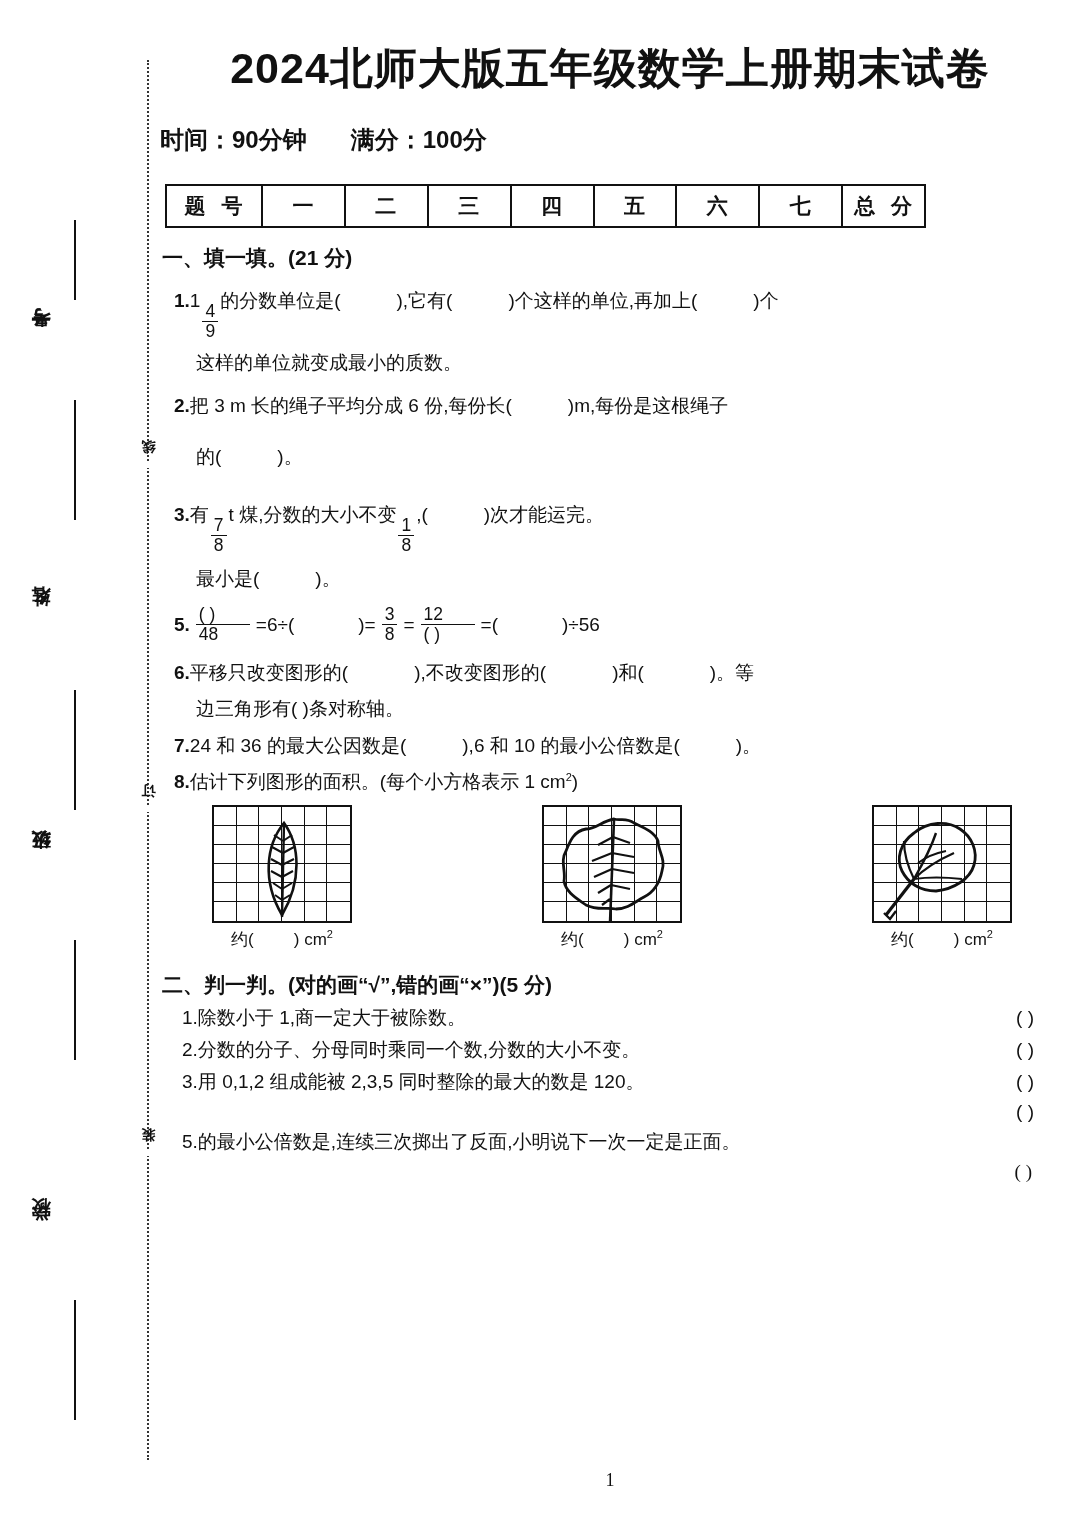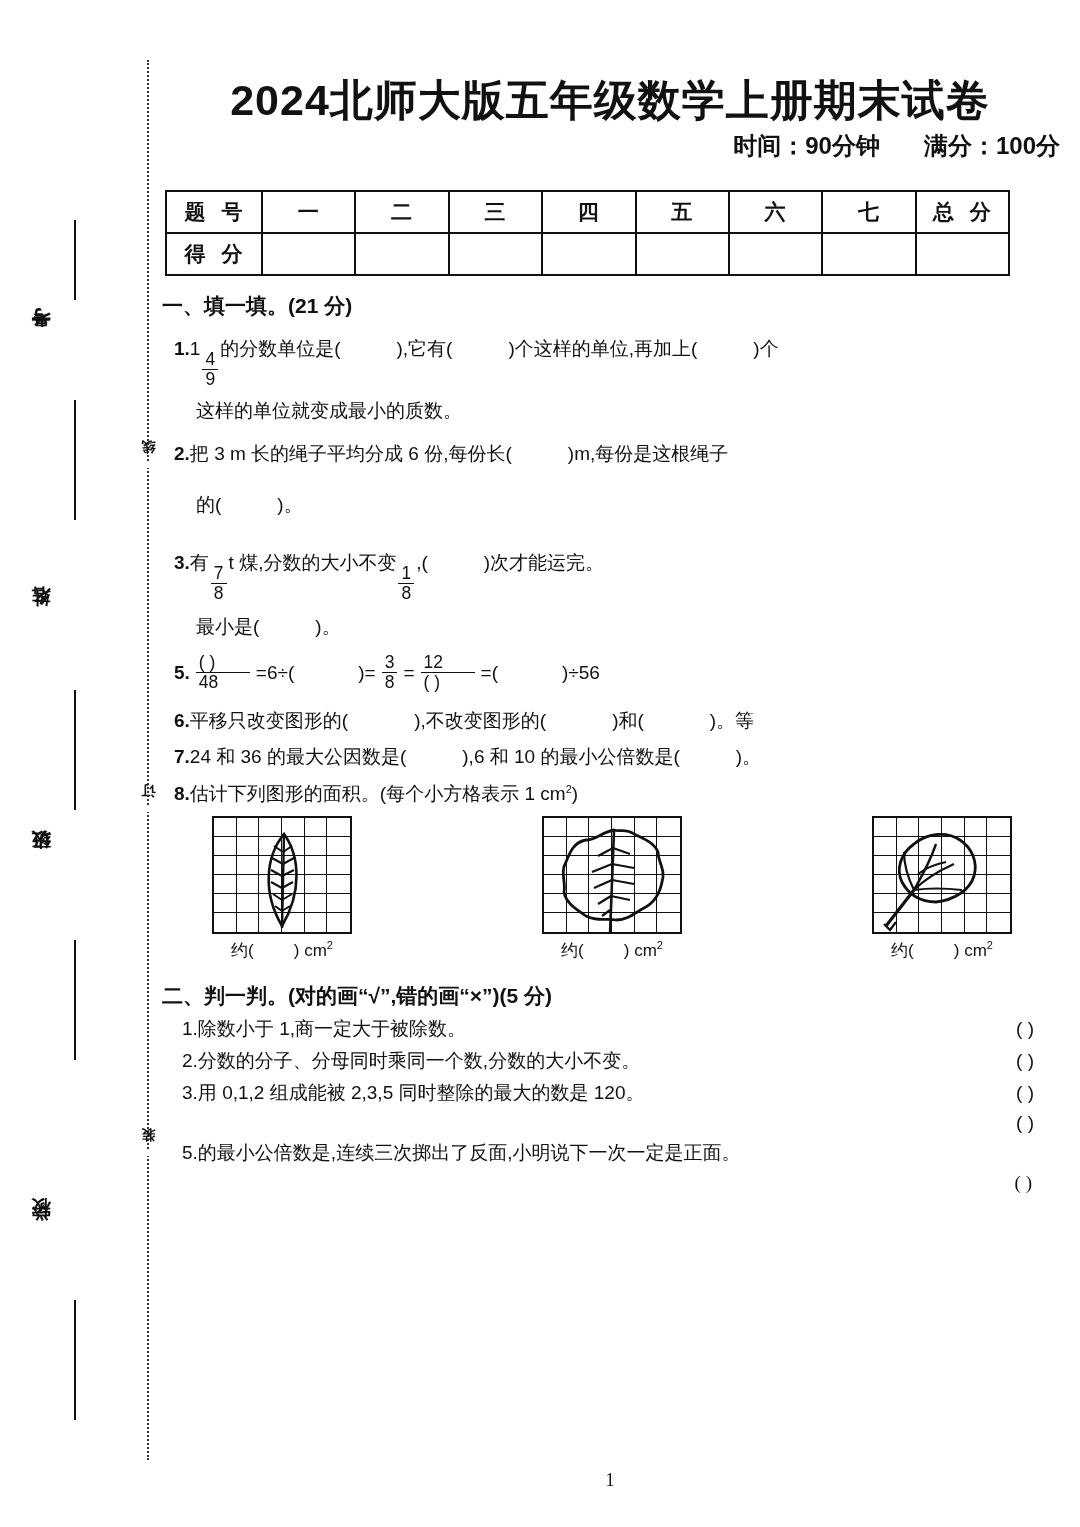--- a/index.html
+++ b/index.html
@@ -60,36 +60,37 @@
     position: absolute;
     left: 160px; top: 0;
     width: 900px; height: 1527px;
   }
 
   #title {
     text-align: center;
     font-size: 43px;
     font-weight: bold;
     letter-spacing: 1px;
-    padding-top: 72px;
+    padding-top: 40px;
     font-family: "Liberation Sans", "DejaVu Sans", sans-serif;
   }
   #subtitle {
-    text-align: right;
+    text-align: left;
     font-size: 24px;
     font-weight: bold;
+    margin-top: 26px;
     font-family: "Liberation Sans", "DejaVu Sans", sans-serif;
   }
   #subtitle .gap { display: inline-block; width: 44px; }
 
   
   #score-table {
     margin: 28px 0 0 5px;
     border-collapse: collapse;
-    width: 845px;
+    width: 761px;
     table-layout: fixed;
   }
   #score-table td {
     border: 2px solid #111;
     height: 42px;
     text-align: center;
     font-size: 21px;
     font-weight: bold;
     letter-spacing: 5px;
     padding-left: 5px;
@@ -215,31 +216,20 @@
         <tr>
       <td class="hdr">题 号</td>
       <td>一</td>
       <td>二</td>
       <td>三</td>
       <td>四</td>
       <td>五</td>
       <td>六</td>
       <td>七</td>
       <td>总 分</td>
-    </tr>
-    <tr>
-      <td class="hdr">得 分</td>
-      <td></td>
-      <td></td>
-      <td></td>
-      <td></td>
-      <td></td>
-      <td></td>
-      <td></td>
-      <td></td>
     </tr>
   </tbody>
     </table>
 
   <div class="sec-head">一、填一填。(21 分)</div>
 
   <div class="q q-tall">
     <span class="num">1.</span><span>1</span><span class="frac">
         <span class="nu">4</span>
         <span class="de">9</span>
@@ -291,20 +281,23 @@
         </span>
       <span>=(</span>
       <span class="blank" style="width:56px"></span>
       <span>)÷56</span>
     </span>
   </div>
 
   <div class="q">
     <span class="num">6.</span><span>平移只改变图形的(</span><span class="blank" style="width:66px"></span><span>),不改变图形的(</span><span class="blank" style="width:66px"></span><span>)和(</span><span class="blank" style="width:66px"></span><span>)。等</span>
   </div>
+  <div class="q">
+    <span class="indent"></span><span>边三角形有(          )条对称轴。</span>
+  </div>
 
   <div class="q">
     <span class="num">7.</span><span>24 和 36 的最大公因数是(</span><span class="blank" style="width:56px"></span><span>),6 和 10 的最小公倍数是(</span><span class="blank" style="width:56px"></span><span>)。</span>
   </div>
 
   <div class="q" style="margin-bottom:2px">
     <span class="num">8.</span><span>估计下列图形的面积。(每个小方格表示 1 cm</span><sup style="font-size:11px">2</sup><span>)</span>
   </div>
 
   <div id="figures">

